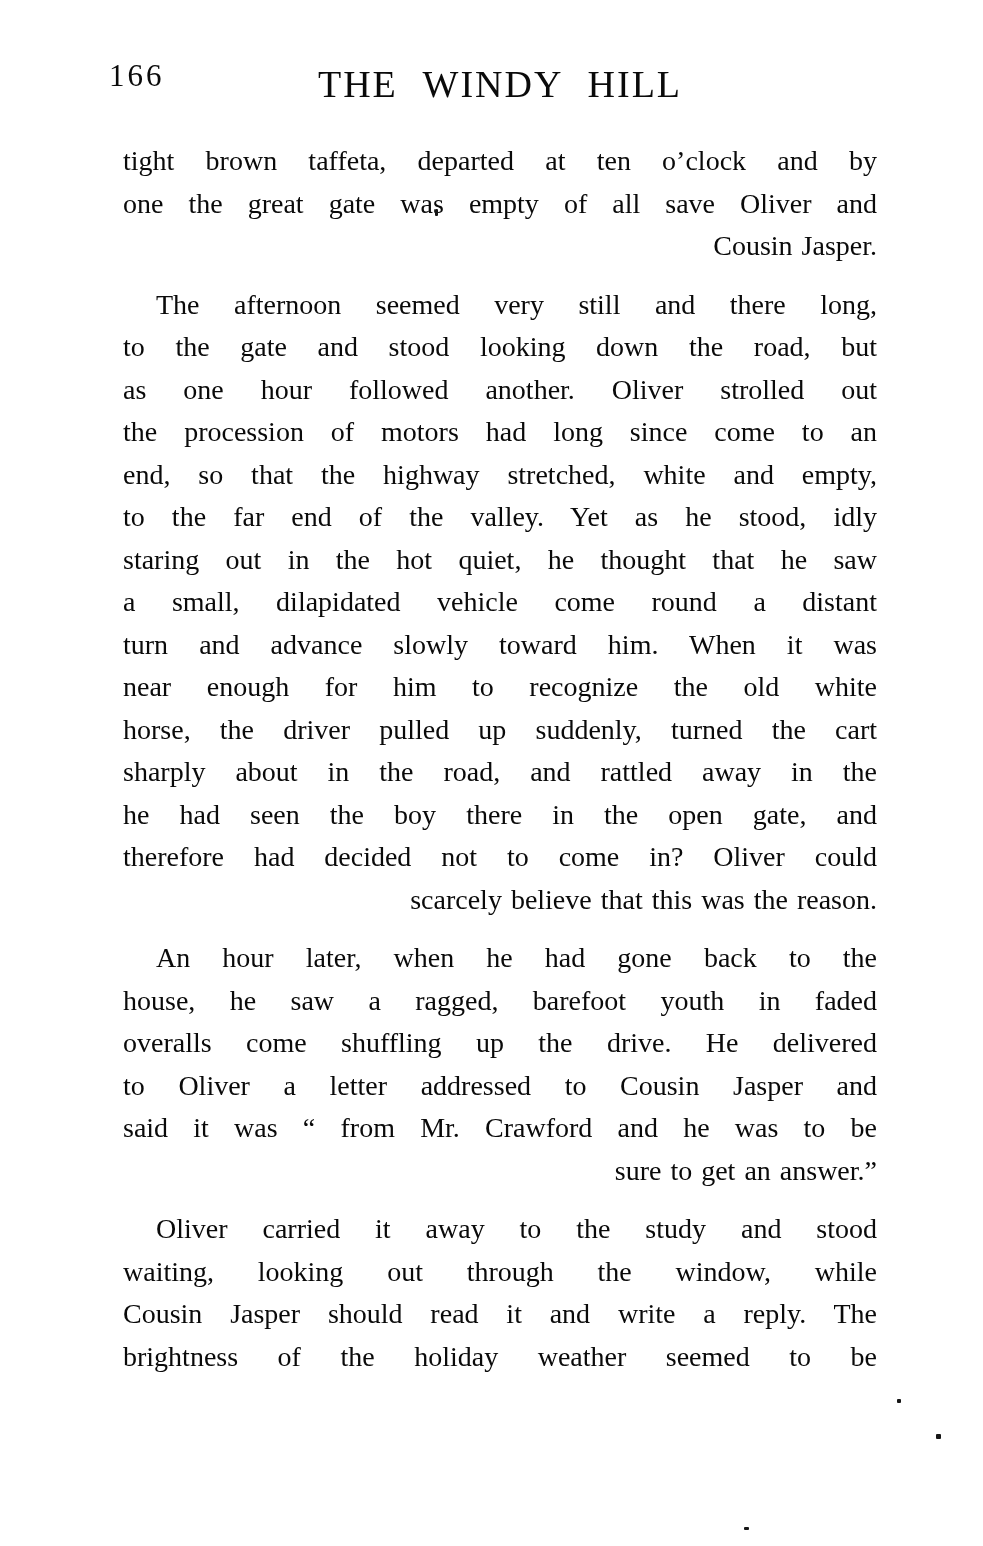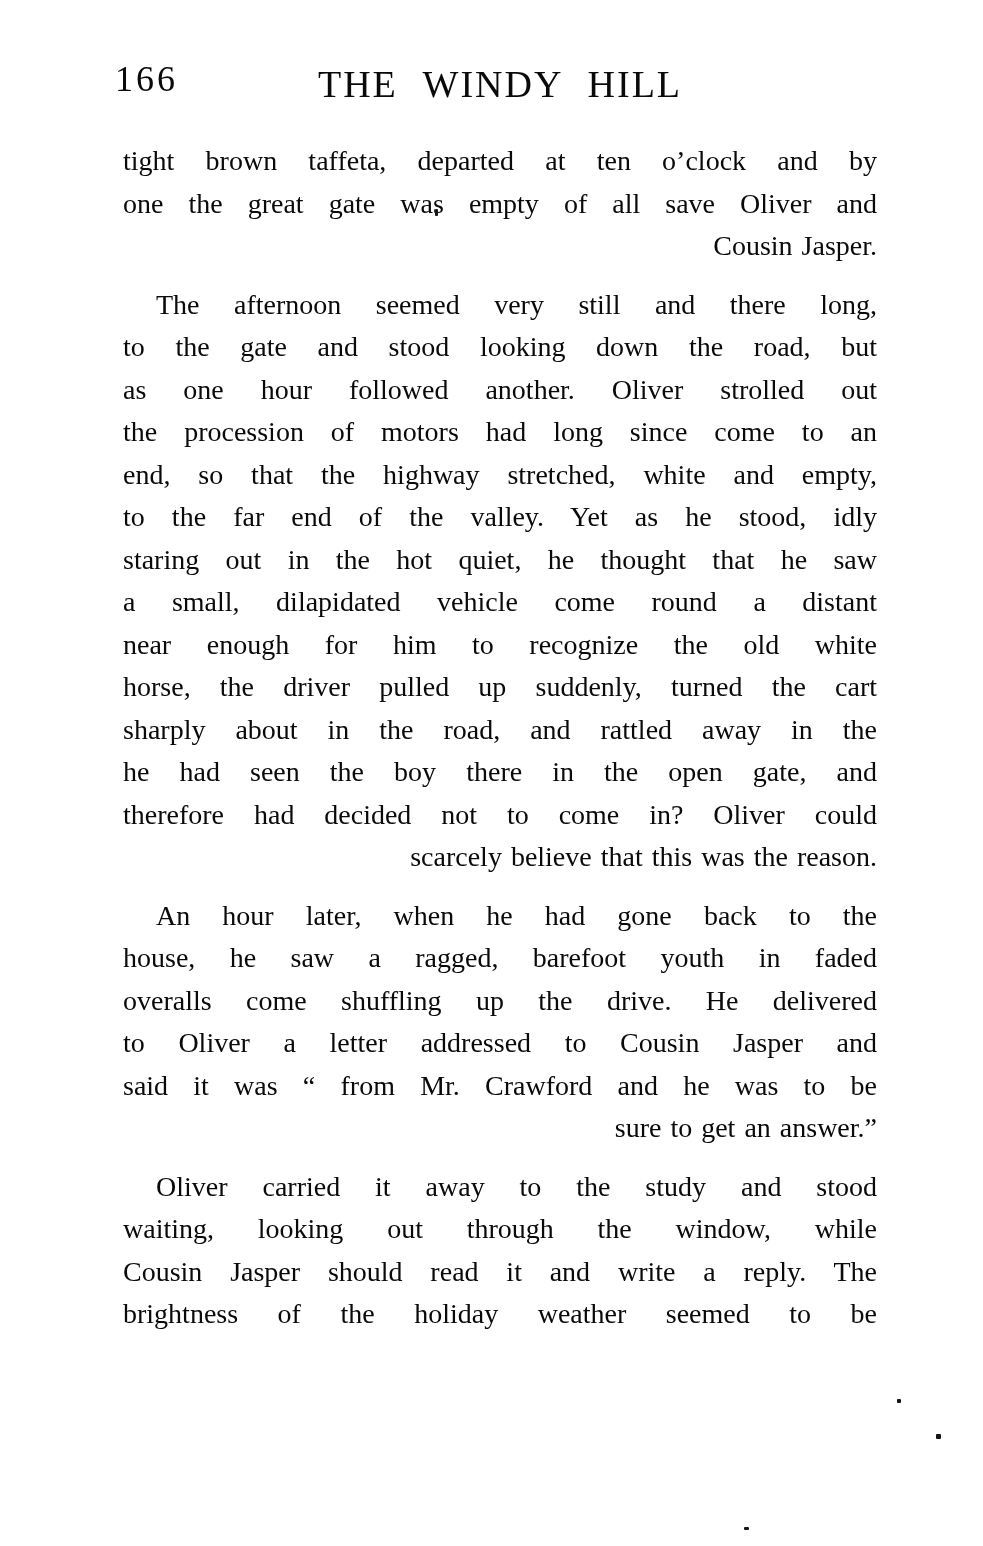--- a/index.html
+++ b/index.html
@@ -19,23 +19,23 @@
   
   .running-head {
     position: absolute;
     top: 50px;
     left: 107px;
     width: 786px;
     height: 46px;
   }
   .pagenum {
     position: absolute;
-    left: 8px;
+    left: 2px;
     top: 8px;
-    font-size: 36px;
+    font-size: 31px;
     letter-spacing: 3px;
     text-align: center;
   }
   .title {
     position: absolute;
     left: 0;
     right: 0;
     top: 0;
     margin: 12px;
     text-align: center;
@@ -95,20 +95,21 @@
       </div>
       <div class="paragraph">
         <div class="line jst ind">The afternoon seemed very still and there long,</div>
         <div class="line jst">to the gate and stood looking down the road, but</div>
         <div class="line jst">as one hour followed another.  Oliver strolled out</div>
         <div class="line jst">the procession of motors had long since come to an</div>
         <div class="line jst">end, so that the highway stretched, white and empty,</div>
         <div class="line jst">to the far end of the valley.  Yet as he stood, idly</div>
         <div class="line jst">staring out in the hot quiet, he thought that he saw</div>
         <div class="line jst">a small, dilapidated vehicle come round a distant</div>
+        <div class="line jst">turn and advance slowly toward him.  When it was</div>
         <div class="line jst">near enough for him to recognize the old white</div>
         <div class="line jst">horse, the driver pulled up suddenly, turned the cart</div>
         <div class="line jst">sharply about in the road, and rattled away in the</div>
         <div class="line jst">he had seen the boy there in the open gate, and</div>
         <div class="line jst">therefore had decided not to come in?  Oliver could</div>
         <div class="line">scarcely believe that this was the reason.</div>
       </div>
       <div class="paragraph">
         <div class="line jst ind">An hour later, when he had gone back to the</div>
         <div class="line jst">house, he saw a ragged, barefoot youth in faded</div>

